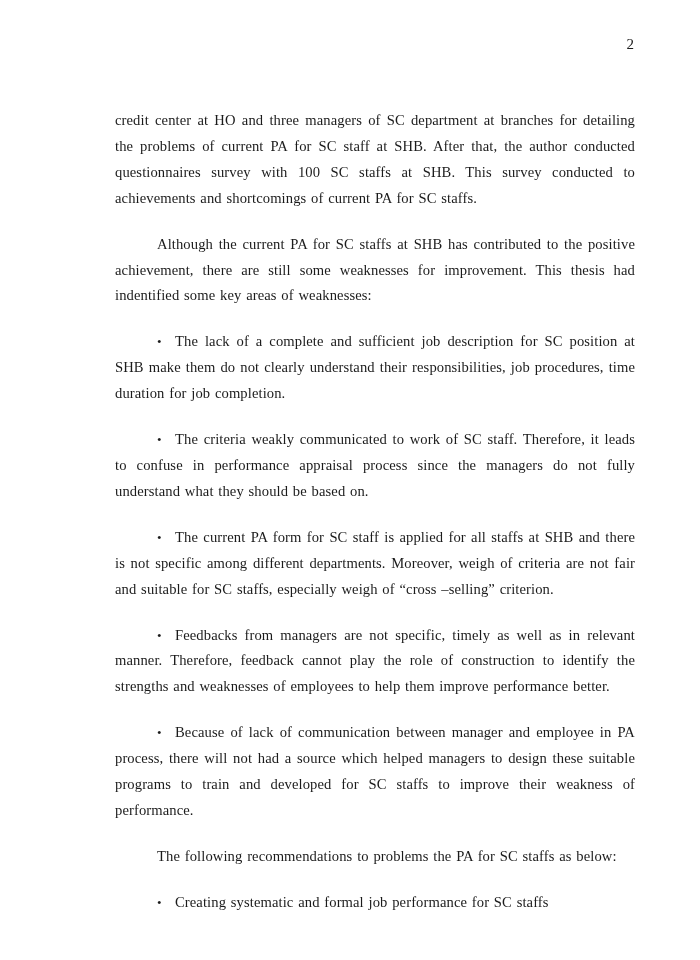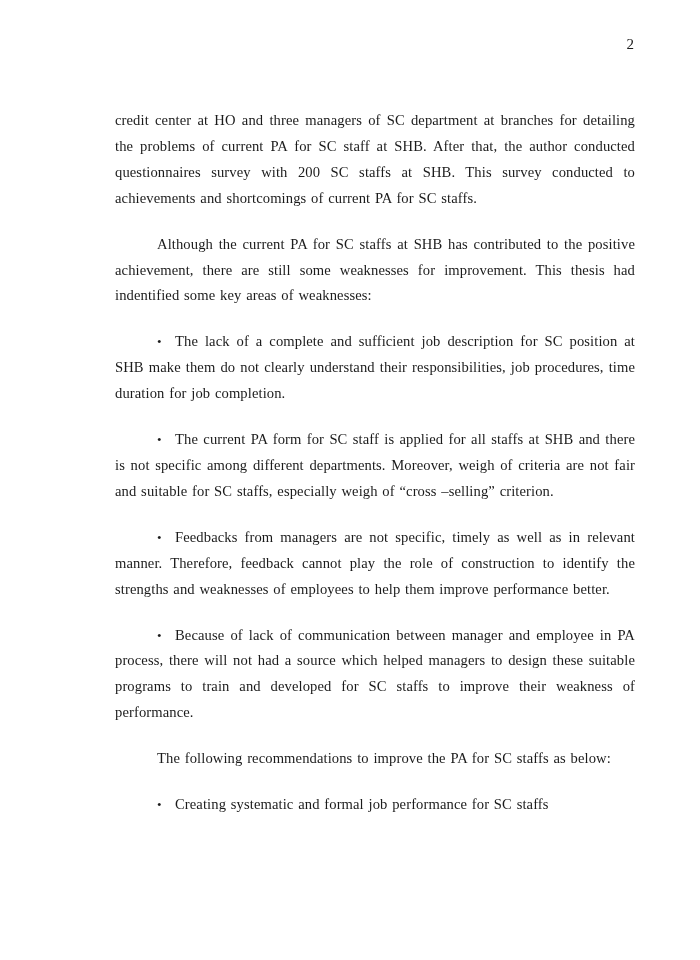--- a/index.html
+++ b/index.html
@@ -39,32 +39,33 @@
     font-size: 13px;
   }
 </style>
 </head>
 <body>
 
 <div class="page-number">2</div>
 
 <div class="content">
 
-  <p class="para"><span>credit center at HO and three managers of SC department at branches for detailing the problems of current PA for SC staff at SHB. After that, the author conducted questionnaires survey with 200 SC staffs at SHB. This survey conducted to achievements and shortcomings of current PA for SC staffs.</span></p>
+  <p class="para"><span>credit center at HO and three managers of SC department at branches for detailing the problems of current PA for SC staff at SHB. After that, the author conducted questionnaires survey with 100 SC staffs at SHB. This survey conducted to achievements and shortcomings of current PA for SC staffs.</span></p>
 
   <p class="para indent"><span>Although the current PA for SC staffs at SHB has contributed to the positive achievement, there are still some weaknesses for improvement. This thesis had indentified some key areas of weaknesses:</span></p>
 
   <p class="para indent"><span class="marker">•</span><span>The lack of a complete and sufficient job description for SC position at SHB make them do not clearly understand their responsibilities, job procedures, time duration for job completion.</span></p>
 
+  <p class="para indent"><span class="marker">•</span><span>The criteria weakly communicated to work of SC staff. Therefore, it leads to confuse in performance appraisal process since the managers do not fully understand what they should be based on.</span></p>
 
   <p class="para indent"><span class="marker">•</span><span>The current PA form for SC staff is applied for all staffs at SHB and there is not specific among different departments. Moreover, weigh of criteria are not fair and suitable for SC staffs, especially weigh of “cross –selling” criterion.</span></p>
 
 
   <p class="para indent"><span class="marker">•</span><span>Feedbacks from managers are not specific, timely as well as in relevant manner. Therefore, feedback cannot play the role of construction to identify the strengths and weaknesses of employees to help them improve performance better.</span></p>
 
   <p class="para indent"><span class="marker">•</span><span>Because of lack of communication between manager and employee in PA process, there will not had a source which helped managers to design these suitable programs to train and developed for SC staffs to improve their weakness of performance.</span></p>
 
-  <p class="para indent"><span>The following recommendations to improve the PA for SC staffs as below:</span></p>
+  <p class="para indent"><span>The following recommendations to problems the PA for SC staffs as below:</span></p>
 
   <p class="para indent"><span class="marker">•</span><span>Creating systematic and formal job performance for SC staffs</span></p>
 
 
 </div>
 
 </body></html>

